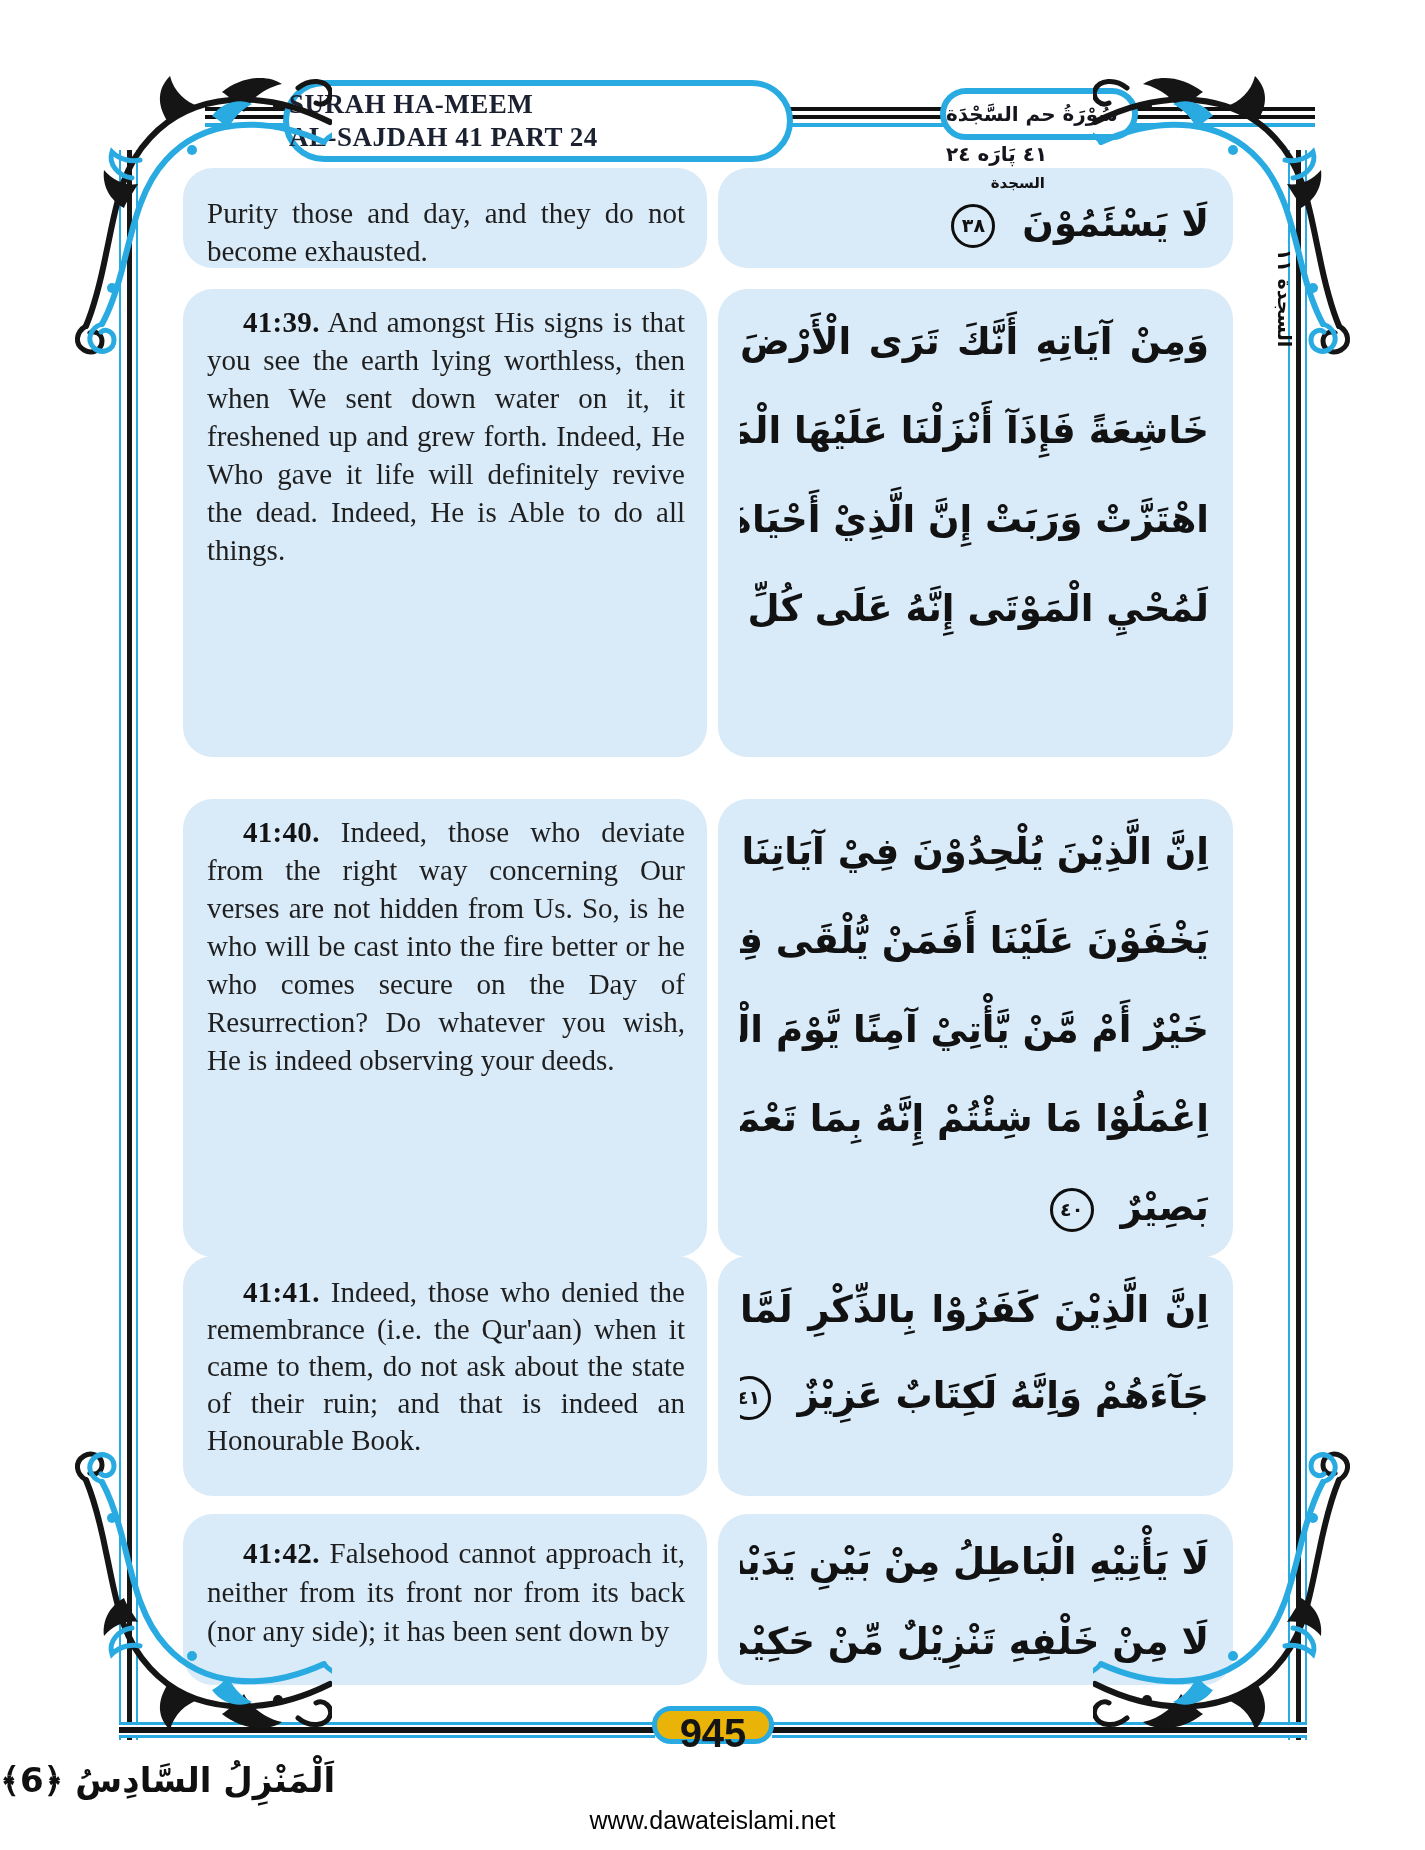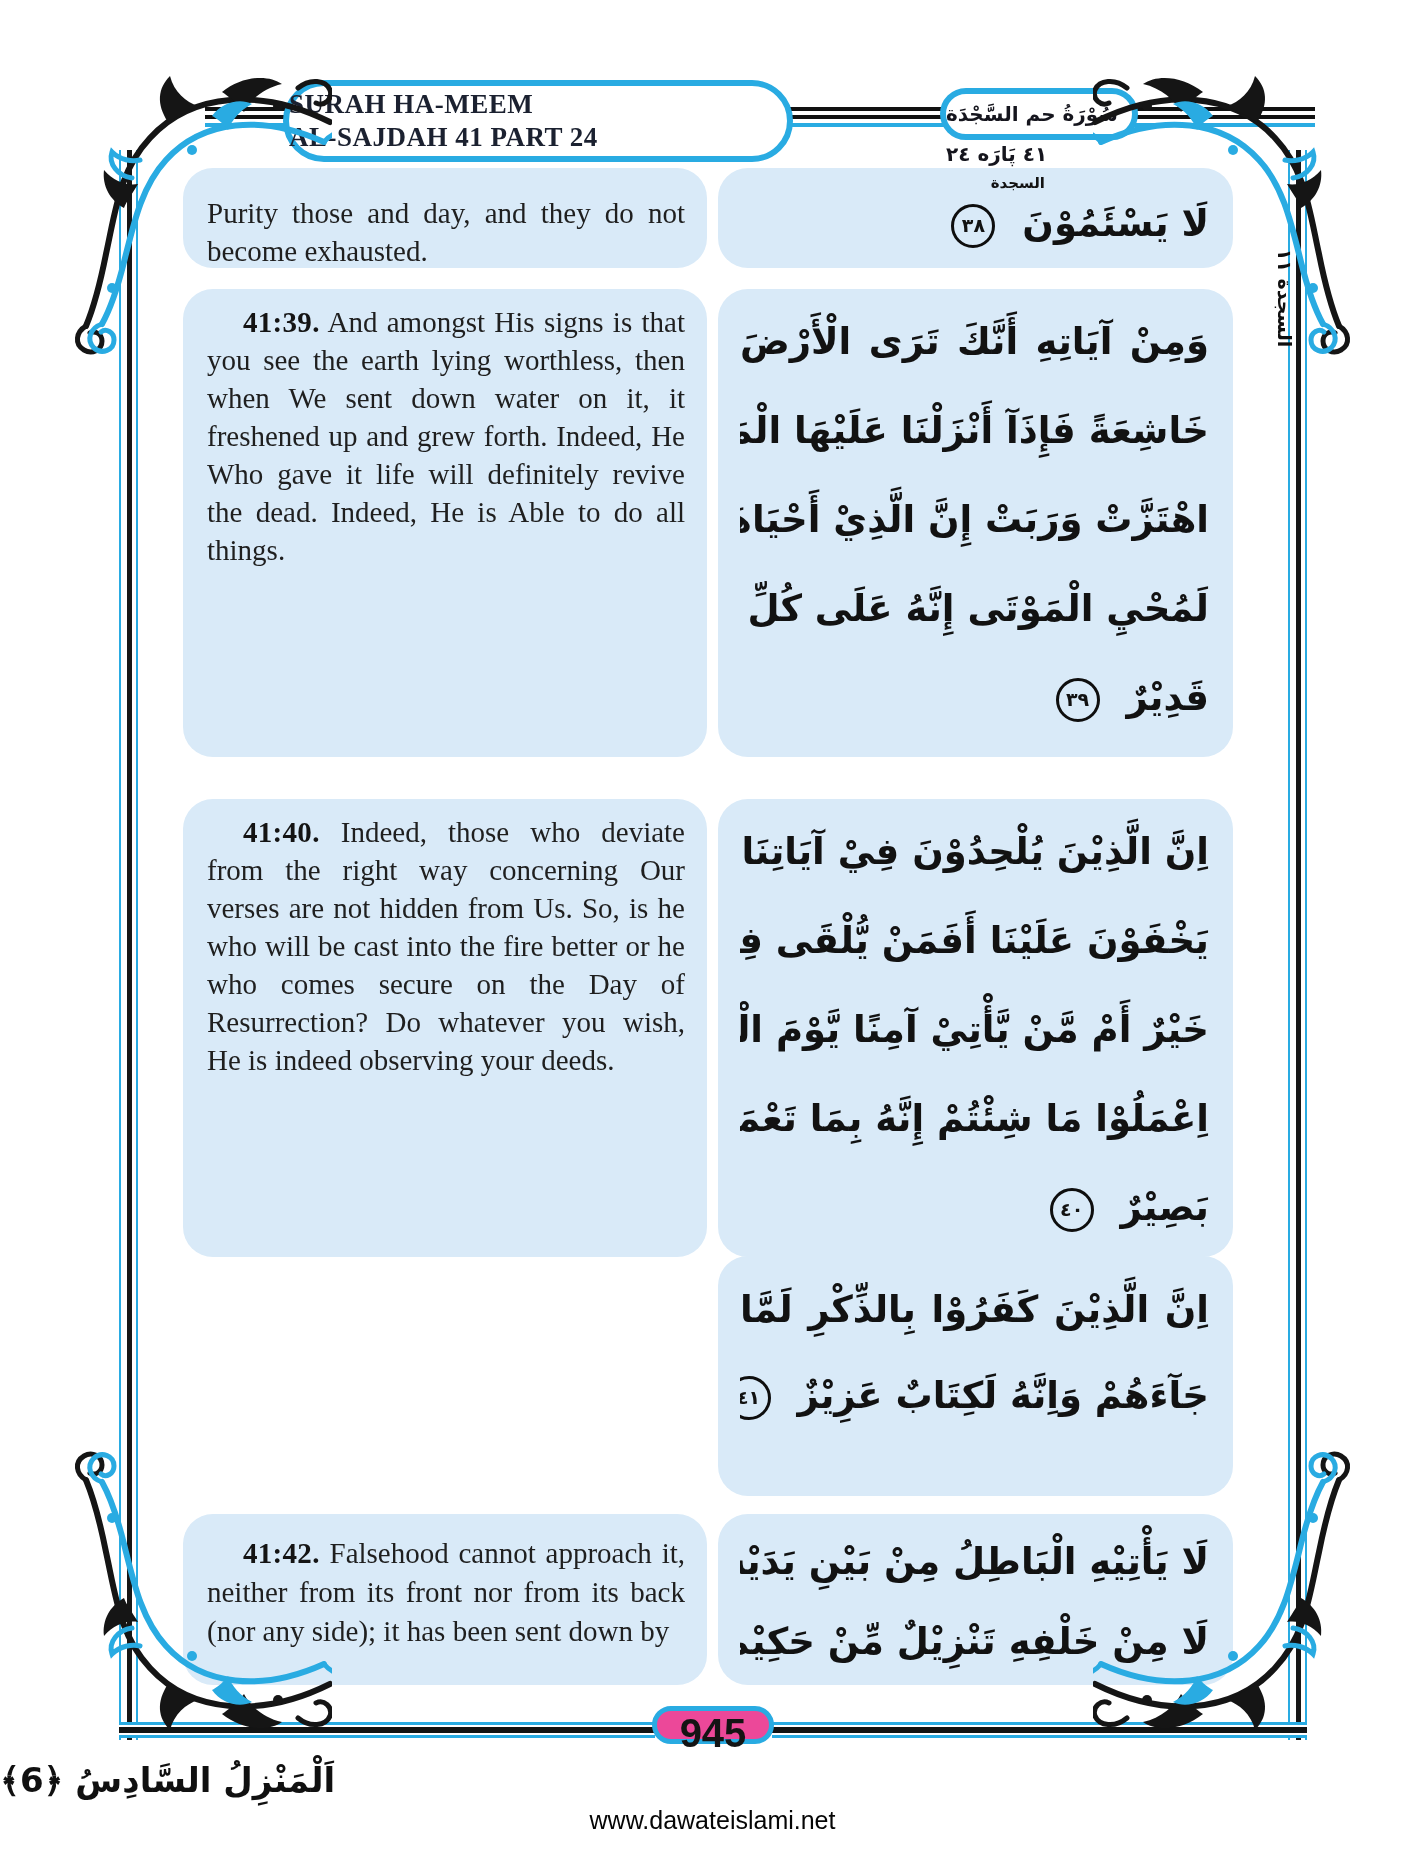--- a/index.html
+++ b/index.html
@@ -66,21 +66,21 @@
   .r2 .aline,.r3 .aline{line-height:89px;}
   .r4 .aline{line-height:80px;padding-top:6px;}
   .r5 .aline{line-height:80px;}
   .badge{display:inline-flex;align-items:center;justify-content:center;width:38px;height:38px;
     border:3px solid #0e0e0e;border-radius:50%;font-size:19px;line-height:1;vertical-align:middle;
     margin-inline-start:14px;background:#fff0;}
   .sajdah-label{position:absolute;top:6px;right:188px;font-family:"DejaVu Sans",sans-serif;
     font-weight:bold;font-size:15px;color:#131313;}
 
   
-  .page-pill{position:absolute;left:652px;top:1706px;width:122px;height:38px;background:#ec4899;
+  .page-pill{position:absolute;left:652px;top:1706px;width:122px;height:38px;background:#eab308;
     border:5px solid var(--blue);border-radius:28px;box-sizing:border-box;z-index:2;
     text-align:center;font-weight:bold;font-size:40px;line-height:44px;color:#141414;
     font-family:"Liberation Sans",sans-serif;}
   .manzil{position:absolute;left:0;width:1425px;top:1760px;text-align:left;
     font-family:"DejaVu Sans",sans-serif;font-weight:bold;font-size:34px;color:#101010;direction:rtl;}
   .website{position:absolute;left:0;width:1425px;top:1806px;text-align:center;
     font-family:"Liberation Sans",sans-serif;font-size:25px;color:#050505;}
 </style>
 </head>
 <body>
@@ -200,44 +200,43 @@
 
   <div class="row r2">
     <div class="ebox">
       <p><b>41:39.</b> <span>And amongst His signs is that you see the earth lying worthless, then when We sent down water on it, it freshened up and grew forth. Indeed, He Who gave it life will definitely revive the dead. Indeed, He is Able to do all things.</span></p>
     </div>
     <div class="abox">
       <div class="aline">وَمِنْ آيَاتِهِ أَنَّكَ تَرَى الْأَرْضَ</div>
       <div class="aline">خَاشِعَةً فَإِذَآ أَنْزَلْنَا عَلَيْهَا الْمَآءَ</div>
       <div class="aline">اهْتَزَّتْ وَرَبَتْ إِنَّ الَّذِيْ أَحْيَاهَا</div>
       <div class="aline">لَمُحْيِ الْمَوْتَى إِنَّهُ عَلَى كُلِّ شَيْءٍ</div>
-      <div class="aline end">
-        <span>قَدِيْرٌ</span>
-        <span class="badge">٣٩</span>
-      </div>
     </div>
   </div>
 
   <div class="row r3">
     <div class="ebox">
       <p><b>41:40.</b> <span>Indeed, those who deviate from the right way concerning Our verses are not hidden from Us. So, is he who will be cast into the fire better or he who comes secure on the Day of Resurrection? Do whatever you wish, He is indeed observing your deeds.</span></p>
     </div>
     <div class="abox">
       <div class="aline">اِنَّ الَّذِيْنَ يُلْحِدُوْنَ فِيْ آيَاتِنَا لَا</div>
       <div class="aline">يَخْفَوْنَ عَلَيْنَا أَفَمَنْ يُّلْقَى فِي النَّارِ</div>
       <div class="aline">خَيْرٌ أَمْ مَّنْ يَّأْتِيْ آمِنًا يَّوْمَ الْقِيَامَةِ</div>
       <div class="aline">اِعْمَلُوْا مَا شِئْتُمْ إِنَّهُ بِمَا تَعْمَلُوْنَ</div>
       <div class="aline end">
         <span>بَصِيْرٌ</span>
         <span class="badge">٤٠</span>
       </div>
     </div>
   </div>
 
   <div class="row r4">
+    <div class="ebox">
+      <p><b>41:41.</b> <span>Indeed, those who denied the remembrance (i.e. the Qur'aan) when it came to them, do not ask about the state of their ruin; and that is indeed an Honourable Book.</span></p>
+    </div>
     <div class="abox">
       <div class="aline">اِنَّ الَّذِيْنَ كَفَرُوْا بِالذِّكْرِ لَمَّا</div>
       <div class="aline">
         <span>جَآءَهُمْ وَاِنَّهُ لَكِتَابٌ عَزِيْزٌ</span>
         <span class="badge">٤١</span>
       </div>
     </div>
   </div>
 
   <div class="row r5">

